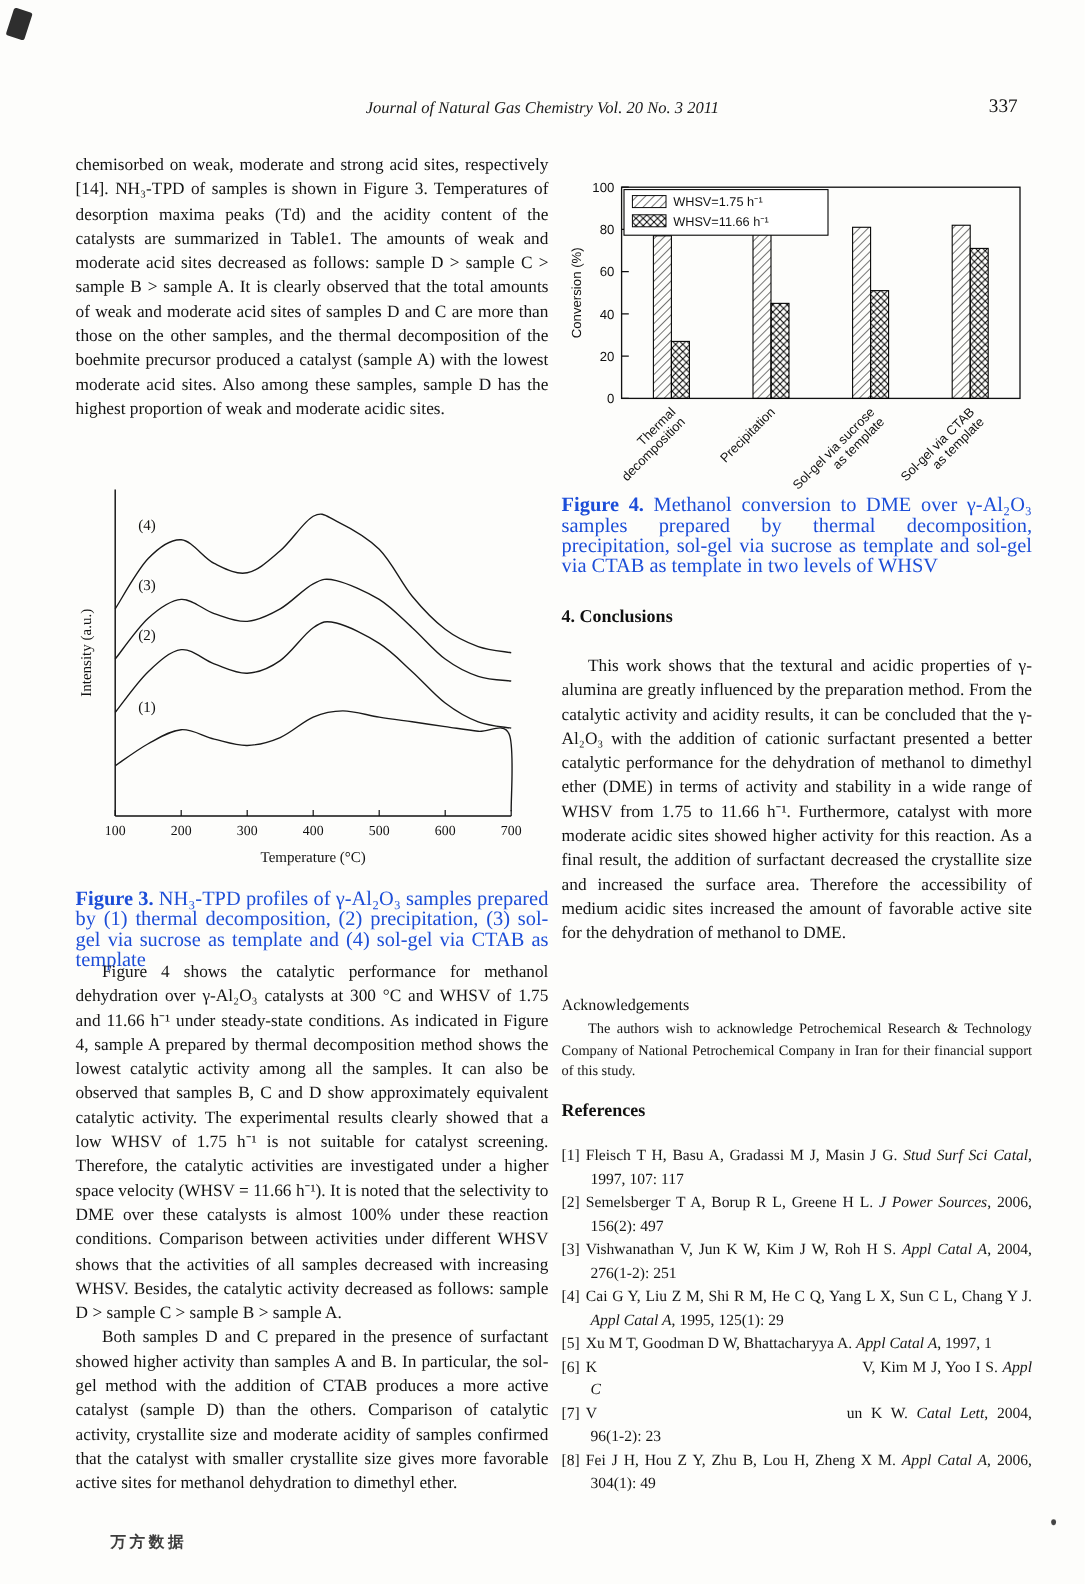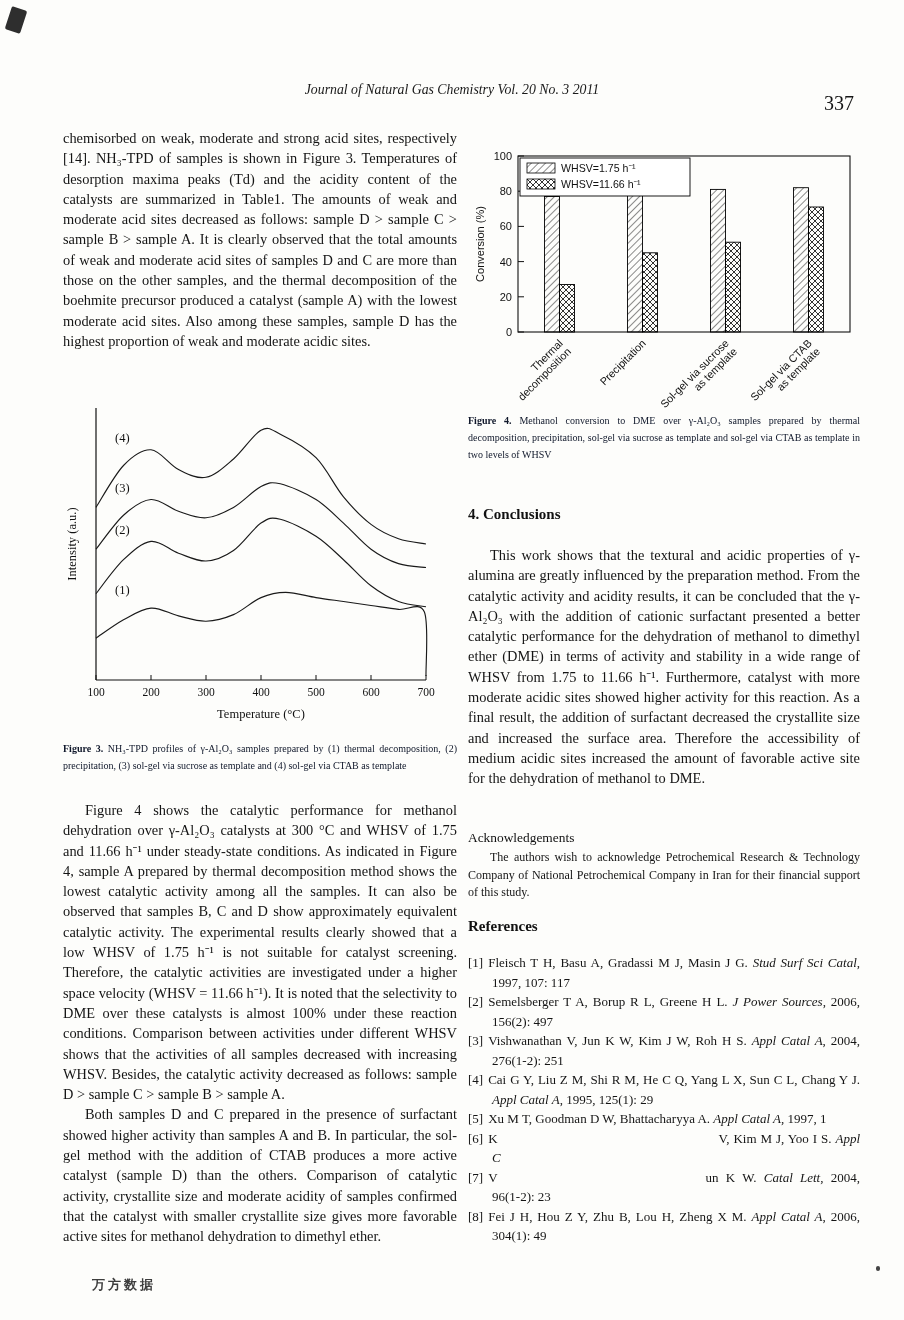--- a/index.html
+++ b/index.html
@@ -1,26 +1,26 @@
 <!DOCTYPE html>
 <html><head>
 <meta charset="utf-8">
 <style>
   *{margin:0;padding:0;box-sizing:border-box}
   html,body{background:#ffffff}
   body{width:904px;height:1320px;position:relative;font-family:"Liberation Serif",serif;color:#151515;overflow:hidden}
   .page{position:absolute;left:0;top:0;width:904px;height:1320px;background:#fdfdfb}
   .abs{position:absolute}
   .header-journal{left:0;top:82px;width:904px;text-align:center;font-style:italic;font-size:13.8px;color:#1a1a1a}
-  .header-pagenum{left:824px;top:92px;font-size:20px}
+  .header-pagenum{left:824px;top:80px;font-size:16px}
   .para{font-size:14.4px;line-height:20.3px;text-align:justify;color:#141414}
   .ind{text-indent:22px}
   .colL{left:63px;width:394px}
   .colR{left:468px;width:392px}
-  .caption{font-size:10px;line-height:17px;text-align:justify;color:#0f172a}
+  .caption{font-size:17px;line-height:17px;text-align:justify;color:#1d4ed8}
   .caption b{font-weight:bold}
   .h-section{font-size:15px;font-weight:bold;color:#111}
   .h-small{font-size:13.4px;font-weight:normal;color:#111}
   .ack{font-size:12px;line-height:17.6px;text-align:justify}
   .refs{list-style:none;font-size:13px;line-height:19.5px;text-align:justify}
   .refs li{padding-left:24px;text-indent:-24px}
   .refs .ref-num{margin-right:5px}
   .fig{background:transparent}
   .f3t{font-family:"Liberation Serif",serif;font-size:11.5px;fill:#111}
   .f3lab{font-family:"Liberation Serif",serif;font-size:12.5px;fill:#111}

